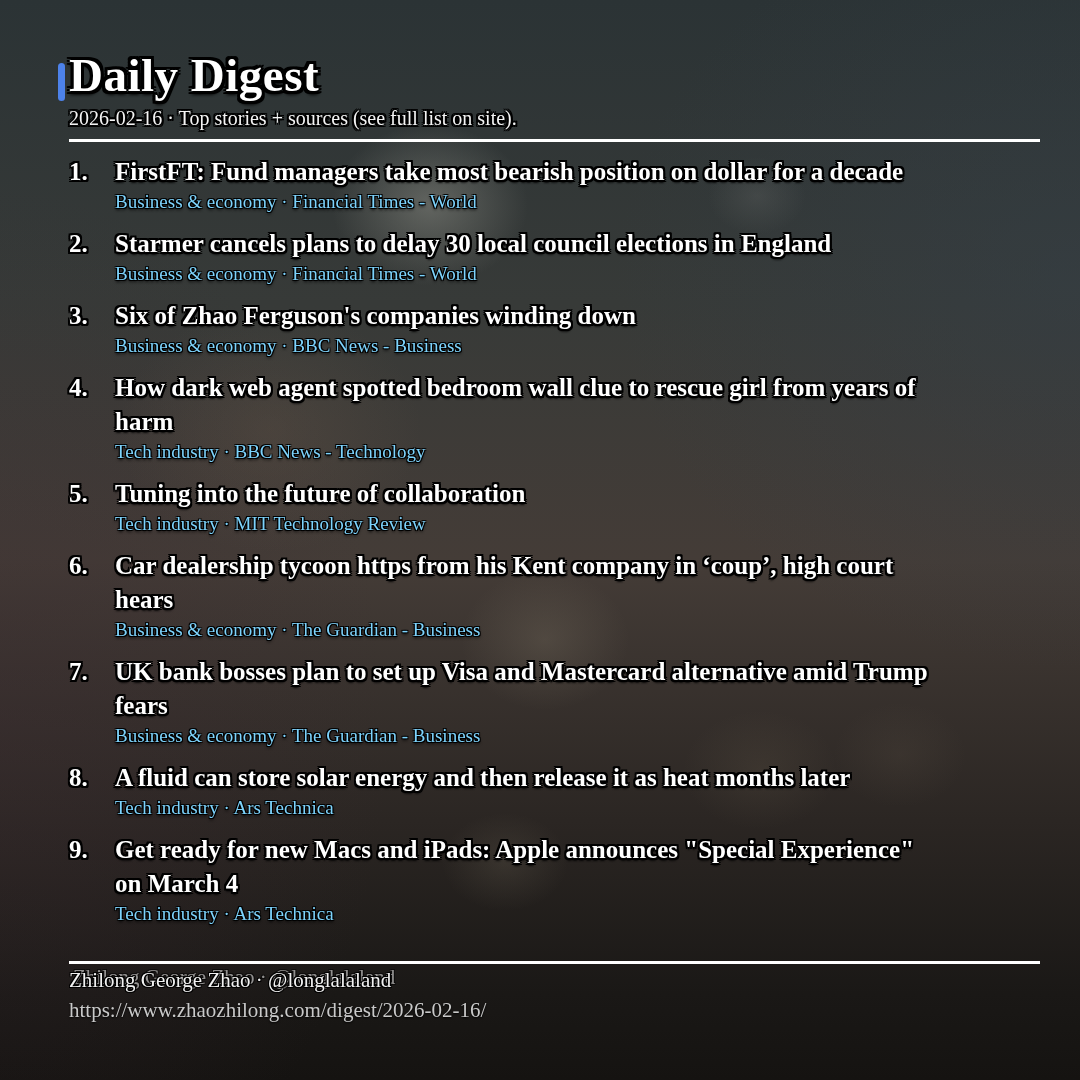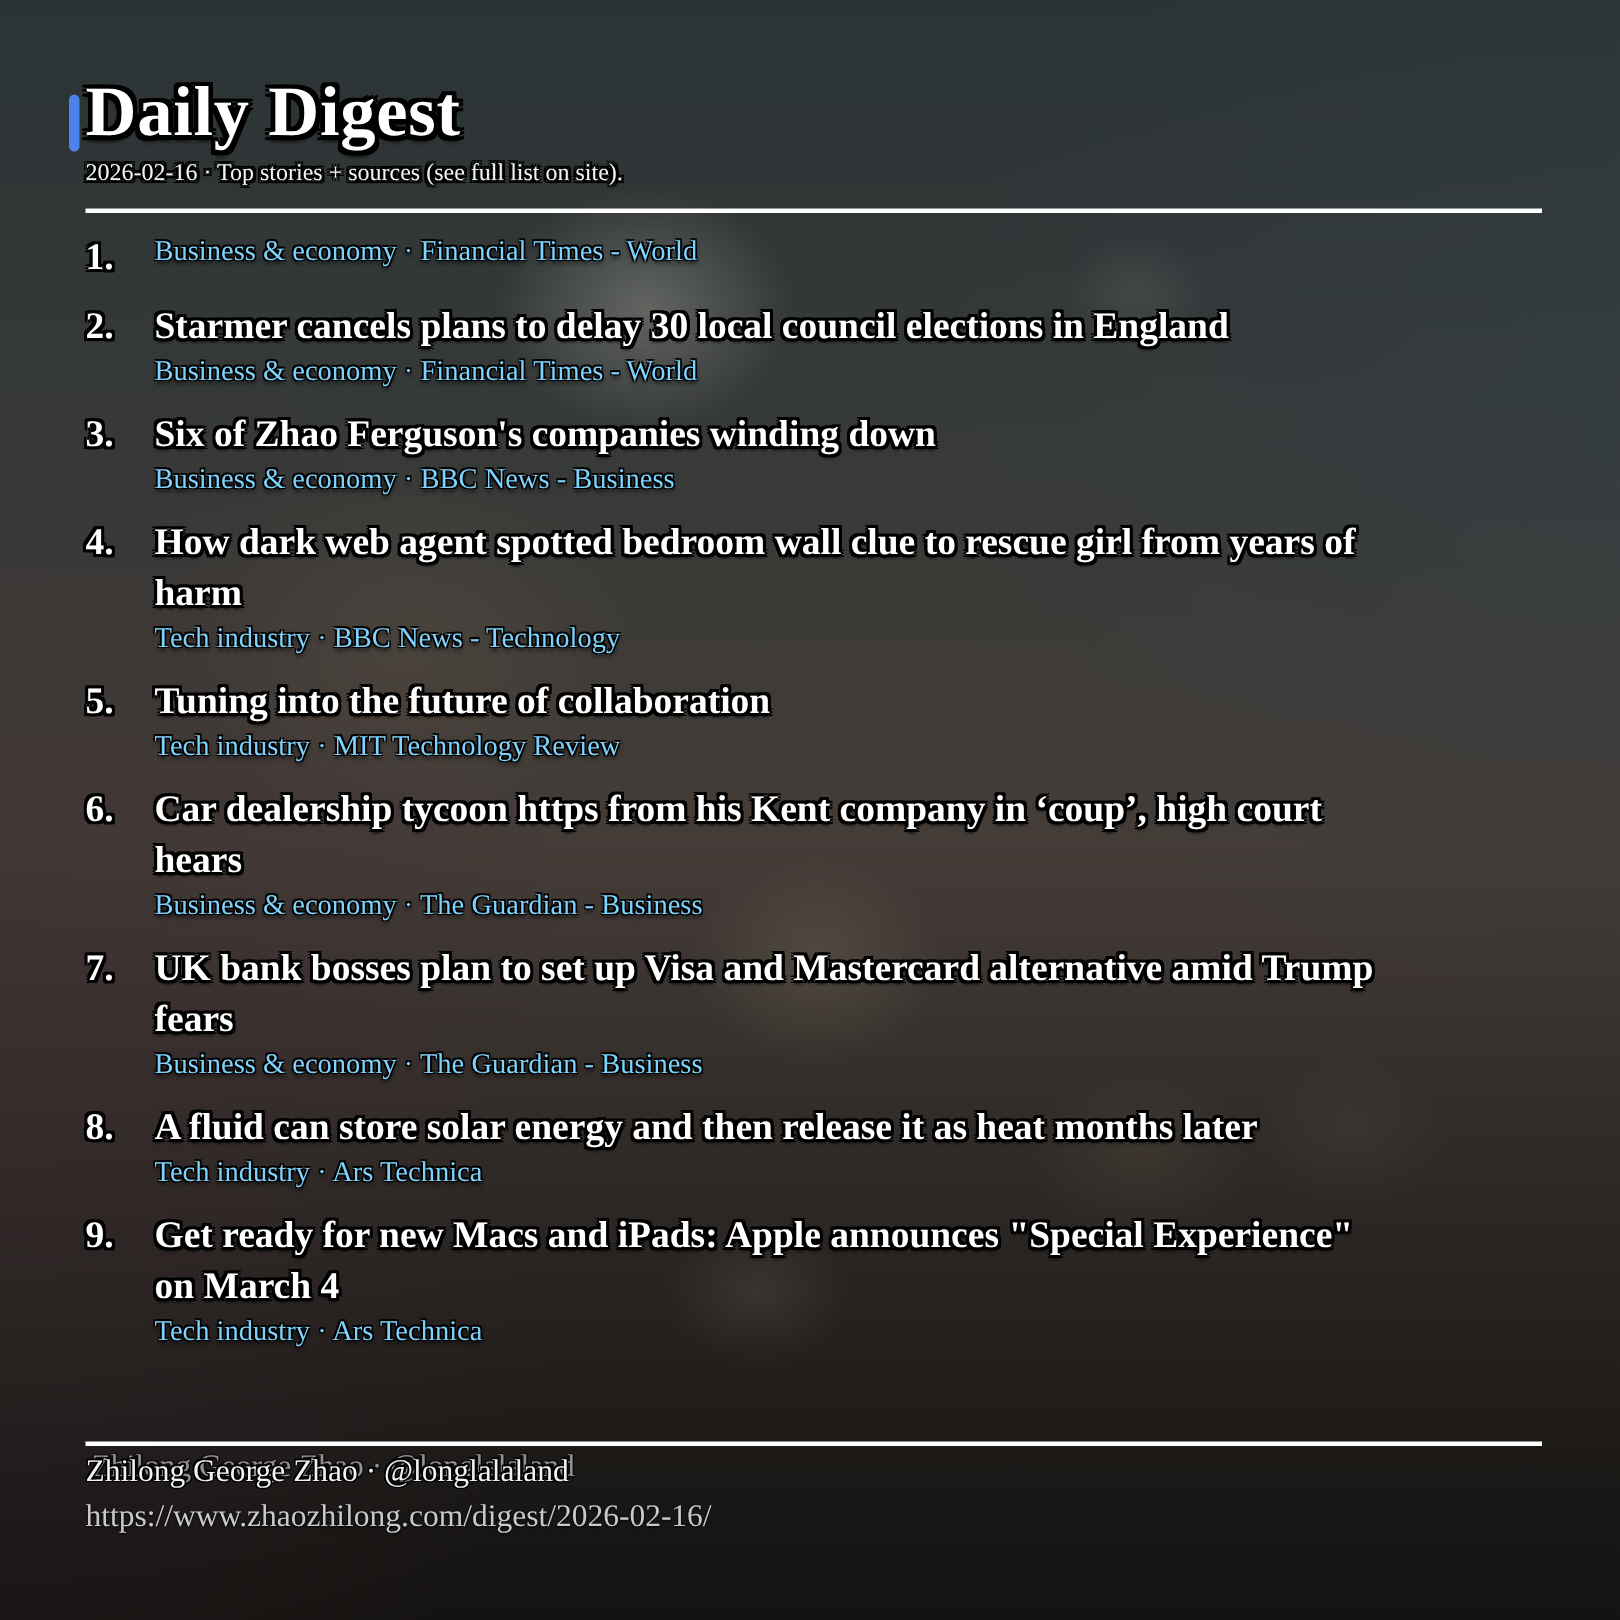--- a/index.html
+++ b/index.html
@@ -22,38 +22,38 @@
       radial-gradient(120px 100px at 545px 640px, rgba(150,140,120,0.22), rgba(150,140,120,0) 70%),
       radial-gradient(210px 170px at 270px 430px, rgba(112,92,76,0.25), rgba(112,92,76,0) 72%),
       radial-gradient(90px 70px at 505px 862px, rgba(160,150,125,0.15), rgba(160,150,125,0) 70%),
       radial-gradient(70px 55px at 757px 196px, rgba(150,150,145,0.16), rgba(150,150,145,0) 70%),
       radial-gradient(110px 85px at 760px 770px, rgba(140,125,100,0.13), rgba(140,125,100,0) 70%),
       radial-gradient(95px 75px at 900px 755px, rgba(135,120,100,0.10), rgba(135,120,100,0) 70%),
       radial-gradient(620px 520px at 1080px 280px, rgba(52,64,74,0.45), rgba(52,64,74,0) 75%),
       radial-gradient(520px 720px at 0px 720px, rgba(58,42,48,0.35), rgba(58,42,48,0) 75%),
       linear-gradient(180deg, #2b3335 0%, #373a38 28%, #443c37 52%, #2b2623 76%, #1a1816 92%, #151311 100%);
   }
-  .content { position: absolute; inset: 0; }
+  .content { position: absolute; inset: 0; margin-left: 12px; }
 
   
   .accent-bar {
     position: absolute; left: 46px; top: 63px;
     width: 7px; height: 38px; border-radius: 4px;
   }
   .title {
     position: absolute; left: 57px; top: 48px;
     font-size: 47px; font-weight: bold; color: #ffffff;
     letter-spacing: 0.5px;
     text-shadow:
       -3px -3px 0 #000, 3px -3px 0 #000, -3px 3px 0 #000, 3px 3px 0 #000,
       -3px 0 0 #000, 3px 0 0 #000, 0 -3px 0 #000, 0 3px 0 #000, 0 4px 3px rgba(0,0,0,.9);
   }
   .subtitle {
     position: absolute; left: 57px; top: 107px;
-    font-size: 16px; color: #f4f4f4;
+    font-size: 20px; color: #f4f4f4;
     text-shadow:
       -2px -2px 0 #000, 2px -2px 0 #000, -2px 2px 0 #000, 2px 2px 0 #000,
       -2px 0 0 #000, 2px 0 0 #000, 0 -2px 0 #000, 0 2px 0 #000;
   }
   .rule { position: absolute; left: 57px; width: 971px; height: 3px; }
   .rule-top { top: 139px; }
   .rule-bottom { top: 961px; z-index: 5; }
 
   
   .list { position: absolute; left: 57px; top: 155px; width: 973px; }
@@ -104,20 +104,21 @@
   <div class="content">
     <div class="accent-bar" style="background: rgb(77, 130, 234);"></div>
     <div class="title">Daily Digest</div>
     <div class="subtitle">2026-02-16  ·  Top stories + sources (see full list on site).</div>
     <div class="rule rule-top" style="background: rgb(255, 255, 255);"></div>
 
     <div class="list" id="story-list">
   <div class="item">
     <div class="num">1.</div>
     <div class="item-body">
+      <div class="headline">FirstFT: Fund managers take most bearish position on dollar for a decade</div>
       <div class="meta">Business &amp; economy · Financial Times - World</div>
     </div>
   </div>
 
   <div class="item">
     <div class="num">2.</div>
     <div class="item-body">
       <div class="headline">Starmer cancels plans to delay 30 local council elections in England</div>
       <div class="meta">Business &amp; economy · Financial Times - World</div>
     </div>

